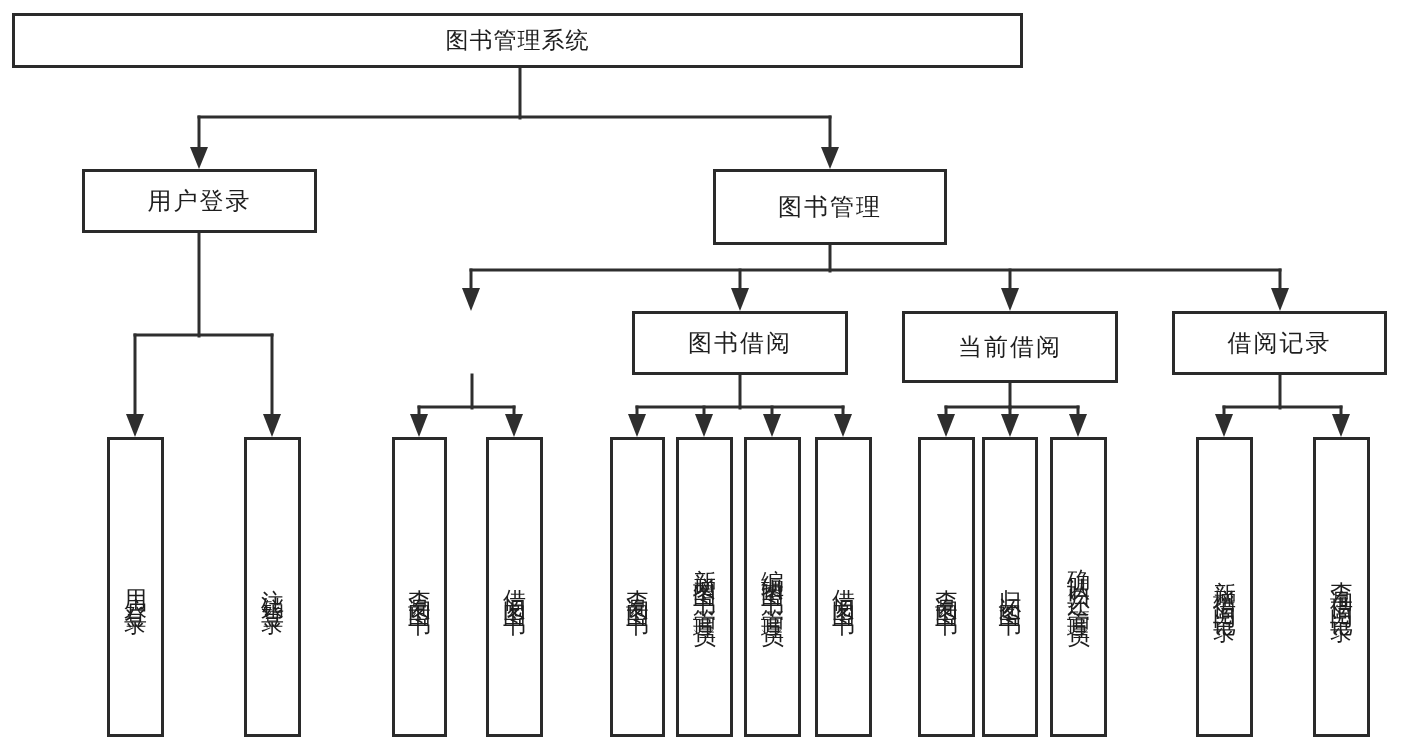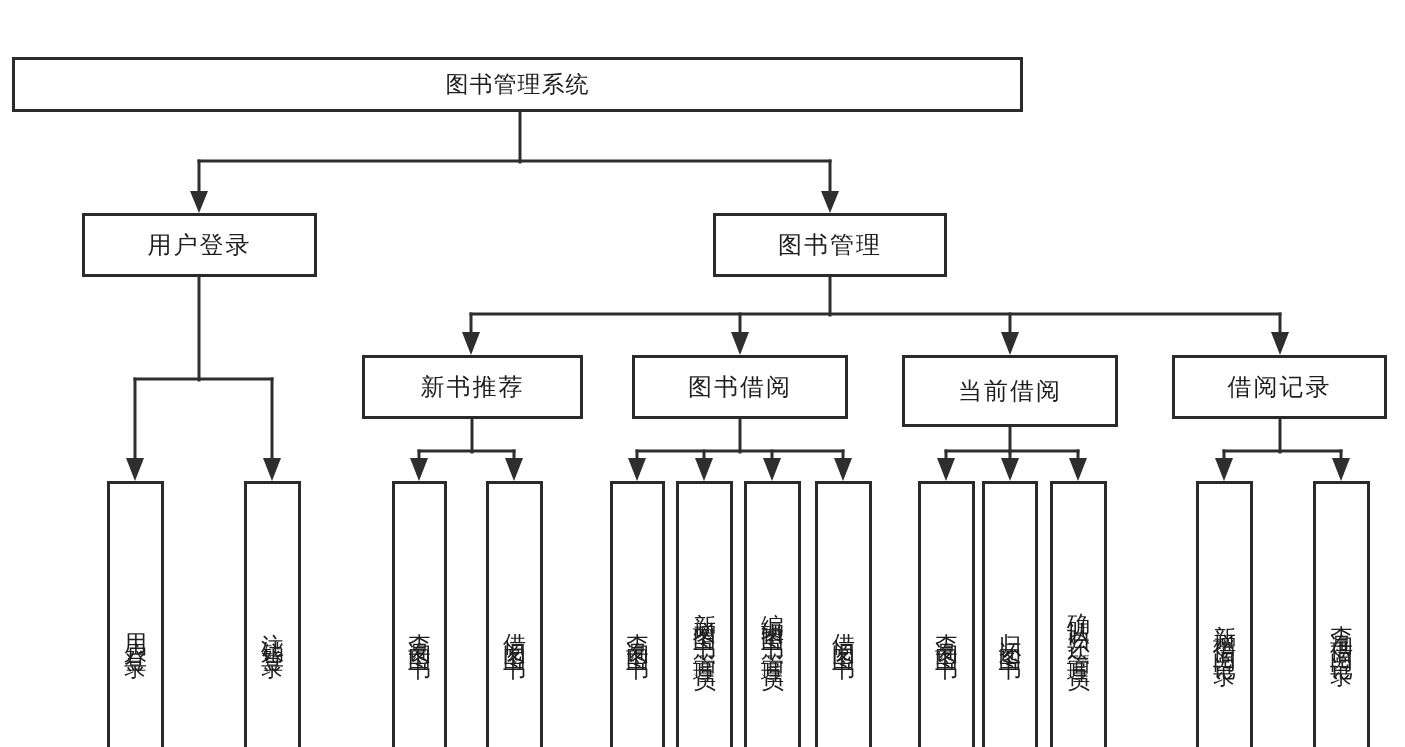--- a/index.html
+++ b/index.html
@@ -11,21 +11,21 @@
   }
   html,body{margin:0;padding:0;}
   body{
     width:1405px;height:747px;
     background:var(--bg);
     font-family:"Liberation Sans","DejaVu Sans",sans-serif;
     color:var(--text);
     position:relative;
     overflow:hidden;
   }
-  .canvas{position:absolute;inset:0;margin-top:44px;}
+  .canvas{position:absolute;inset:0;}
   svg.edges{position:absolute;left:0;top:0;z-index:1;color:var(--line);}
   svg.edges line{stroke:currentColor;stroke-width:3;stroke-linecap:square;}
   svg.edges polygon{fill:currentColor;stroke:none;}
   .node{
     position:absolute;
     background:#fff;
     border:3px solid var(--border);
     box-sizing:border-box;
     display:flex;align-items:center;justify-content:center;
     z-index:2;
@@ -134,27 +134,24 @@
     </g>
   </svg>
 
   <div class="node root" style="left:12px;top:13px;width:1011px;height:55px">
     <span class="lbl">图书管理系统</span>
   </div>
 
   <div class="node" style="left:82px;top:169px;width:235px;height:64px">
     <span class="lbl">用户登录</span>
   </div>
-  <div class="node" style="left:713px;top:169px;width:234px;height:64px">
+  <div class="node" style="left:713px;top:169px;width:234px;height:76px">
     <span class="lbl">图书管理</span>
   </div>
 
-  <div class="node" style="left:362px;top:311px;width:221px;height:64px">
-    <span class="lbl">新书推荐</span>
-  </div>
   <div class="node" style="left:632px;top:311px;width:216px;height:64px">
     <span class="lbl">图书借阅</span>
   </div>
   <div class="node" style="left:902px;top:311px;width:216px;height:72px">
     <span class="lbl">当前借阅</span>
   </div>
   <div class="node" style="left:1172px;top:311px;width:215px;height:64px">
     <span class="lbl">借阅记录</span>
   </div>
 

